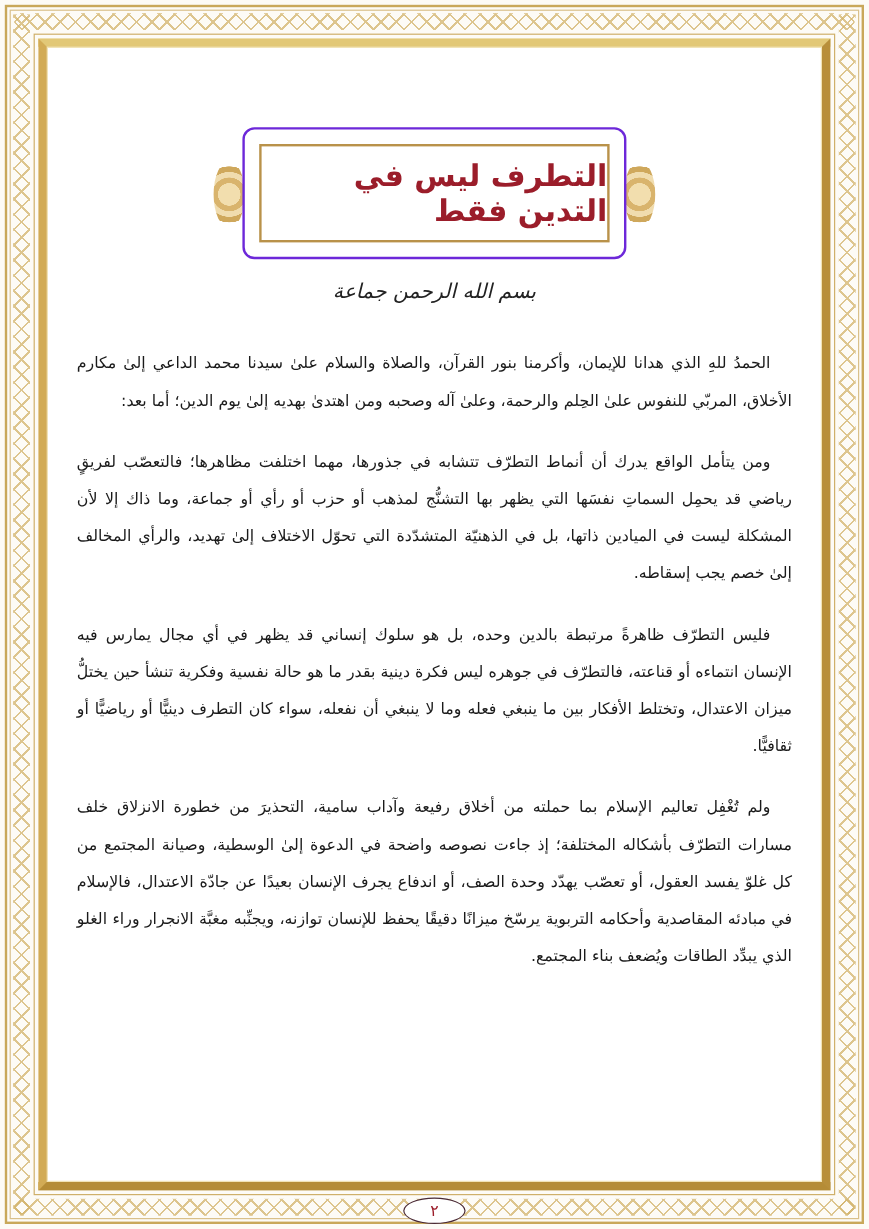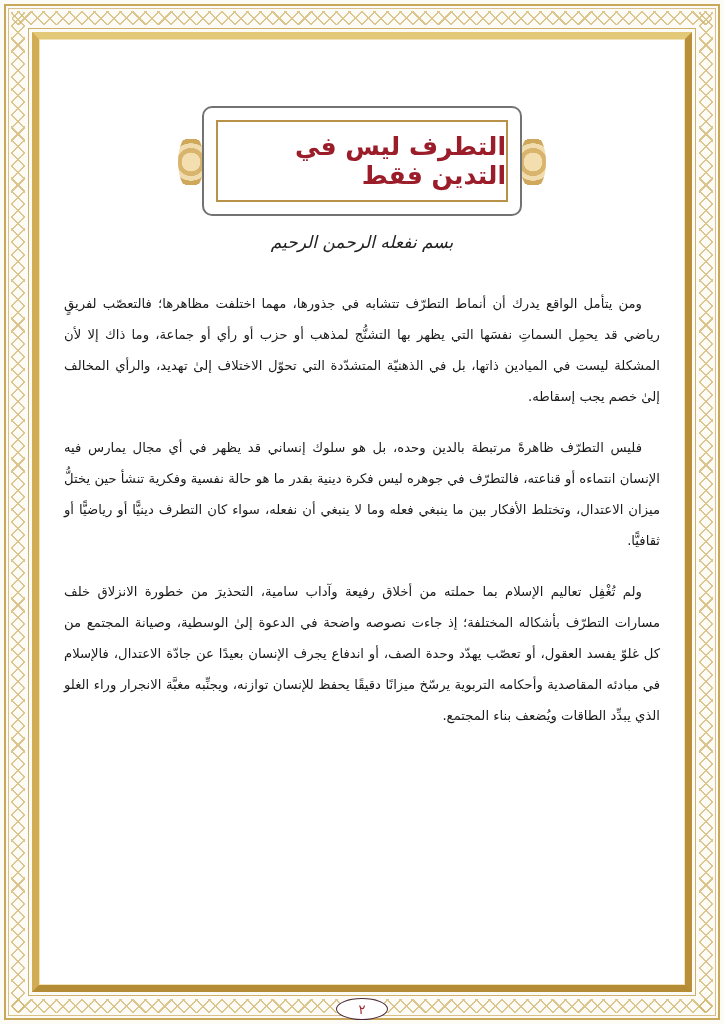--- a/index.html
+++ b/index.html
@@ -56,21 +56,21 @@
       border-right-color: #b88f3a;
       border-bottom-color: #b58c36;
       background: #ffffff;
       box-shadow: inset 0 0 0 1px #f1e3b5;
     }
     .title-wrap {
       position: absolute; left: 202px; top: 106px; width: 320px; height: 110px;
     }
     .title-box {
       position: absolute; left: 0; top: 0; right: 0; bottom: 0;
-      border: 2px solid #737373;
+      border: 2px solid #6d28d9;
       border-radius: 10px;
       background: #fff;
     }
     .title-inner {
       position: absolute; left: 12px; top: 12px; right: 12px; bottom: 12px;
       border: 2px solid #b9924a;
       display: flex; align-items: center; justify-content: center;
     }
     .title-text {
       font-family: "DejaVu Sans", sans-serif;
@@ -138,21 +138,22 @@
 <div class="title-wrap">
   <div class="ornament left"></div>
   <div class="ornament right"></div>
   <div class="title-box">
     <div class="title-inner">
       <span class="title-text">التطرف ليس في التدين فقط</span>
     </div>
   </div>
 </div>
 
-<div class="basmala">بسم نفعله الرحمن الرحيم</div>
+<div class="basmala">بسم الله الرحمن جماعة</div>
 
 <div class="body-text">
+  <p>الحمدُ للهِ الذي هدانا للإيمان، وأكرمنا بنور القرآن، والصلاة والسلام علىٰ سيدنا محمد الداعي إلىٰ مكارم الأخلاق، المربّي للنفوس علىٰ الحِلم والرحمة، وعلىٰ آله وصحبه ومن اهتدىٰ بهديه إلىٰ يوم الدين؛ أما بعد:</p>
   <p>ومن يتأمل الواقع يدرك أن أنماط التطرّف تتشابه في جذورها، مهما اختلفت مظاهرها؛ فالتعصّب لفريقٍ رياضي قد يحمِل السماتِ نفسَها التي يظهر بها التشنُّج لمذهب أو حزب أو رأي أو جماعة، وما ذاك إلا لأن المشكلة ليست في الميادين ذاتها، بل في الذهنيّة المتشدّدة التي تحوّل الاختلاف إلىٰ تهديد، والرأي المخالف إلىٰ خصم يجب إسقاطه.</p>
   <p>فليس التطرّف ظاهرةً مرتبطة بالدين وحده، بل هو سلوك إنساني قد يظهر في أي مجال يمارس فيه الإنسان انتماءه أو قناعته، فالتطرّف في جوهره ليس فكرة دينية بقدر ما هو حالة نفسية وفكرية تنشأ حين يختلُّ ميزان الاعتدال، وتختلط الأفكار بين ما ينبغي فعله وما لا ينبغي أن نفعله، سواء كان التطرف دينيًّا أو رياضيًّا أو ثقافيًّا.</p>
   <p>ولم تُغْفِل تعاليم الإسلام بما حملته من أخلاق رفيعة وآداب سامية، التحذيرَ من خطورة الانزلاق خلف مسارات التطرّف بأشكاله المختلفة؛ إذ جاءت نصوصه واضحة في الدعوة إلىٰ الوسطية، وصيانة المجتمع من كل غلوّ يفسد العقول، أو تعصّب يهدّد وحدة الصف، أو اندفاع يجرف الإنسان بعيدًا عن جادّة الاعتدال، فالإسلام في مبادئه المقاصدية وأحكامه التربوية يرسّخ ميزانًا دقيقًا يحفظ للإنسان توازنه، ويجنِّبه مغبَّة الانجرار وراء الغلو الذي يبدِّد الطاقات ويُضعف بناء المجتمع.</p>
 </div>
 
 <div class="page-number">٢</div>
 
 </body></html>

